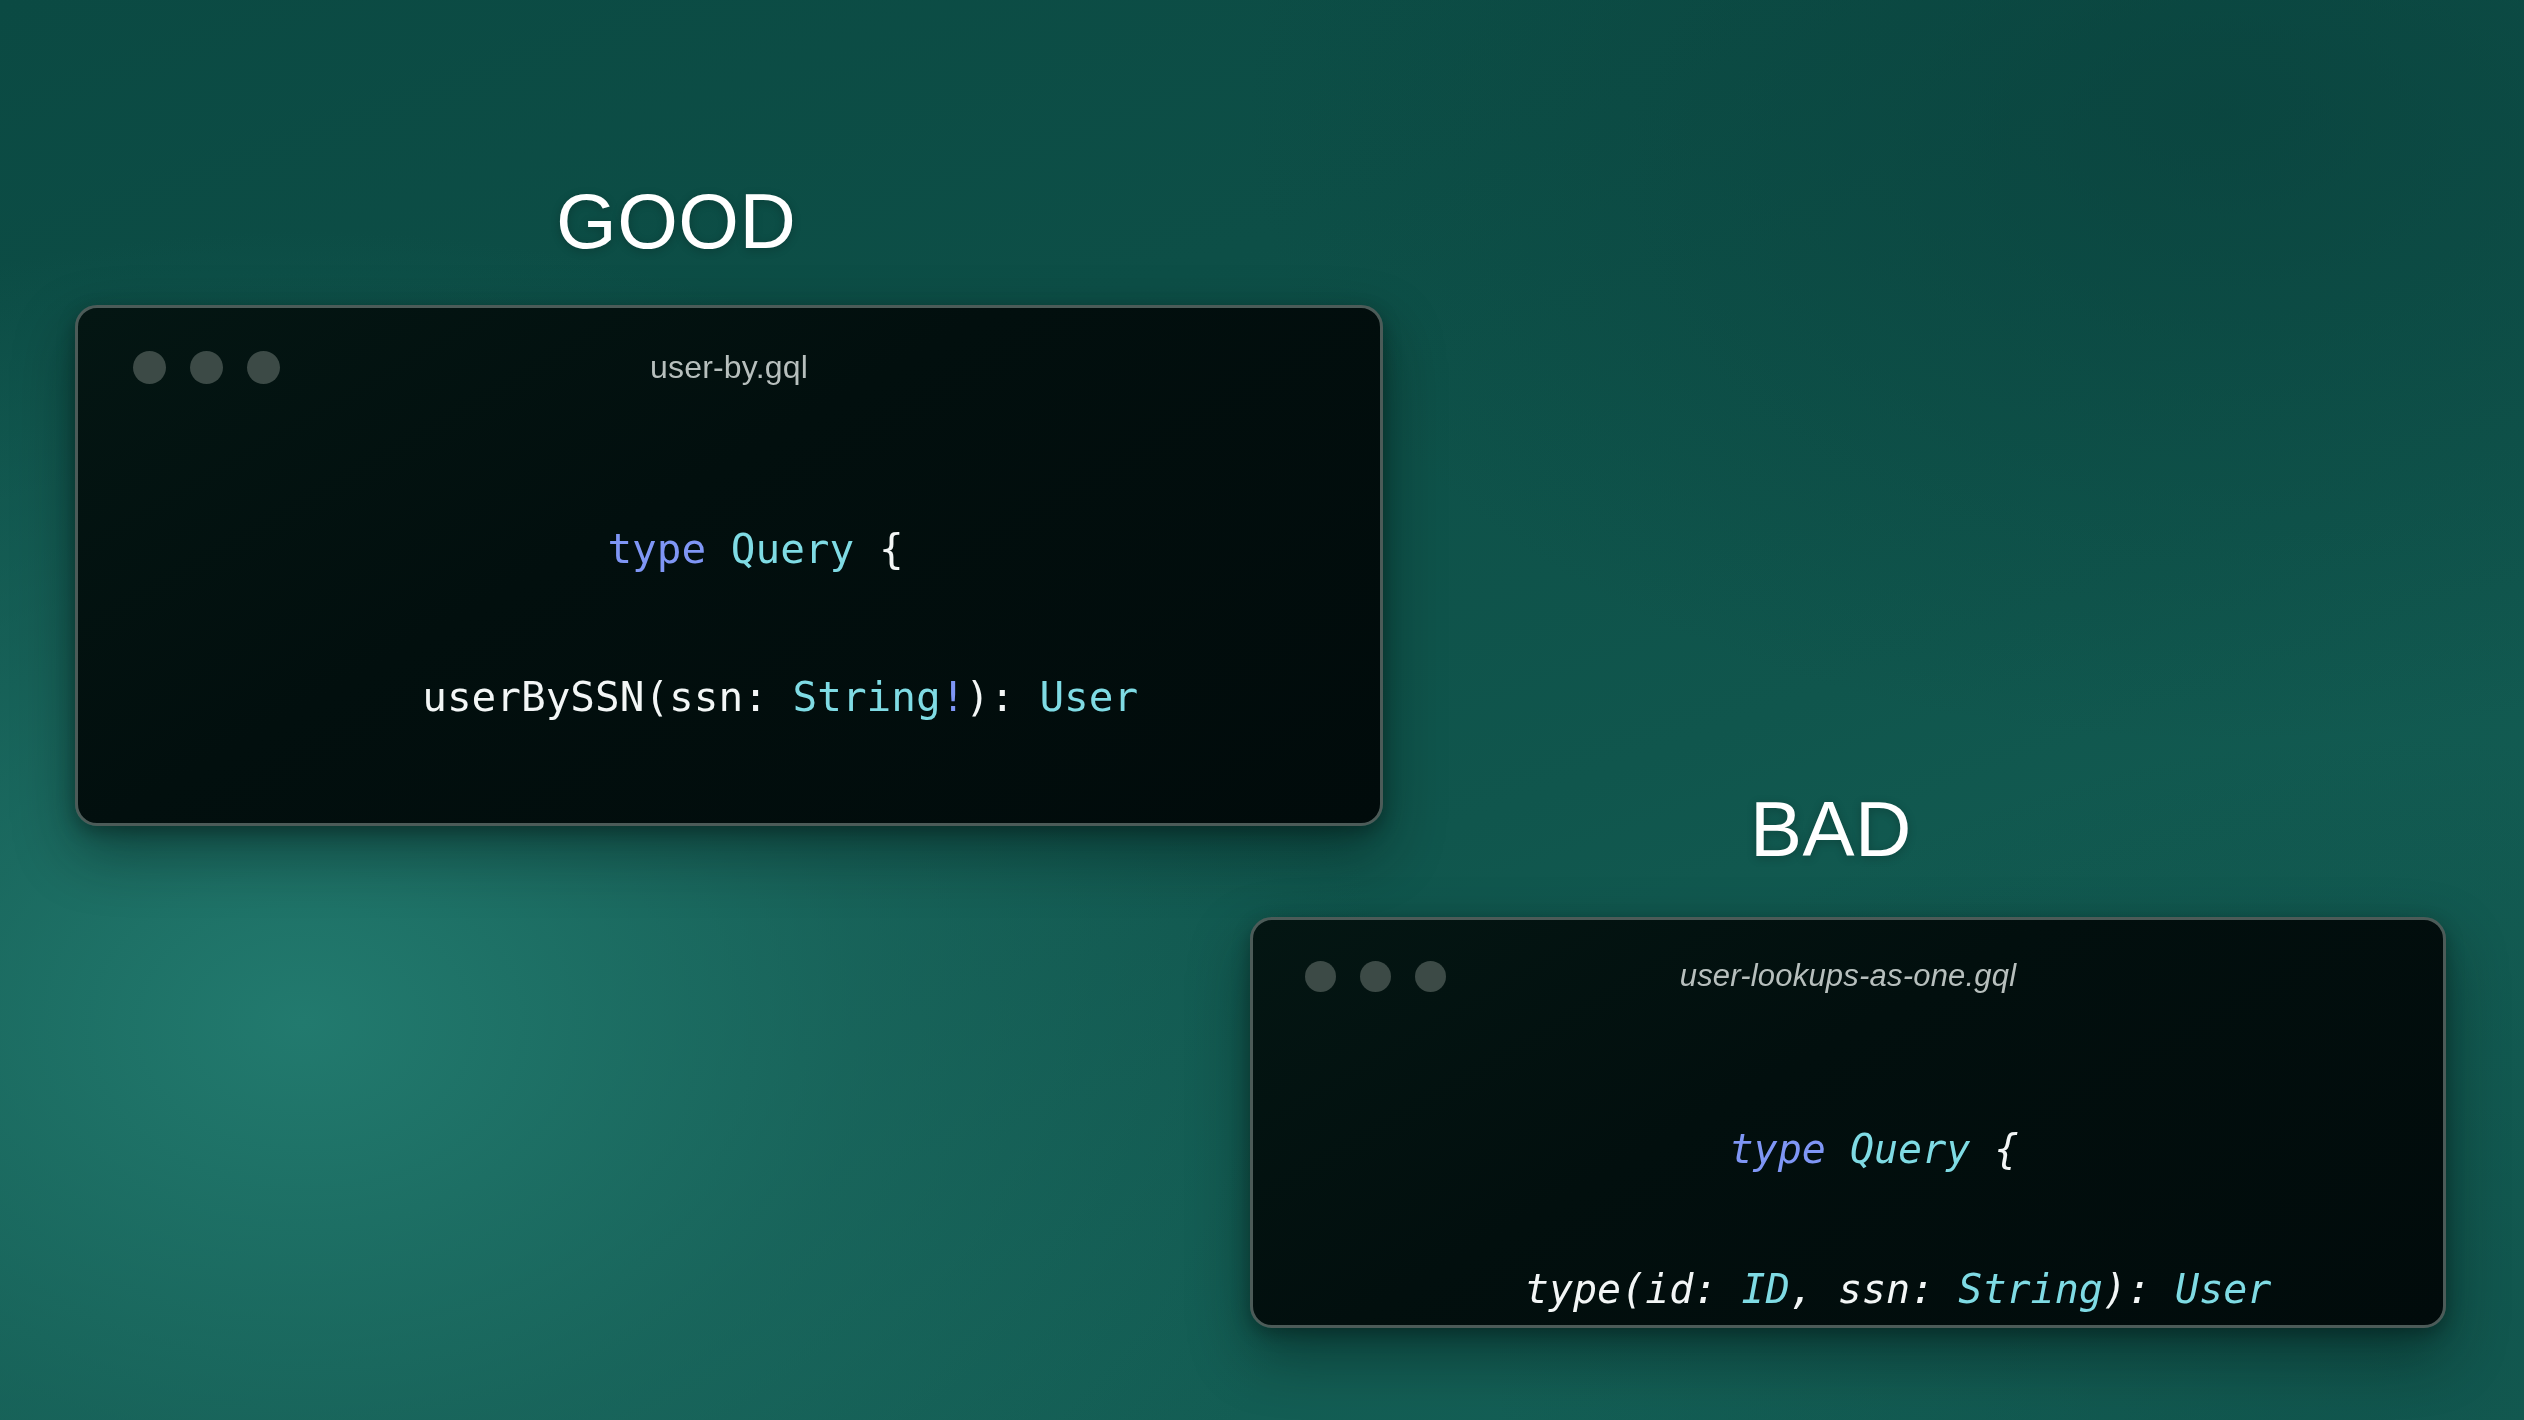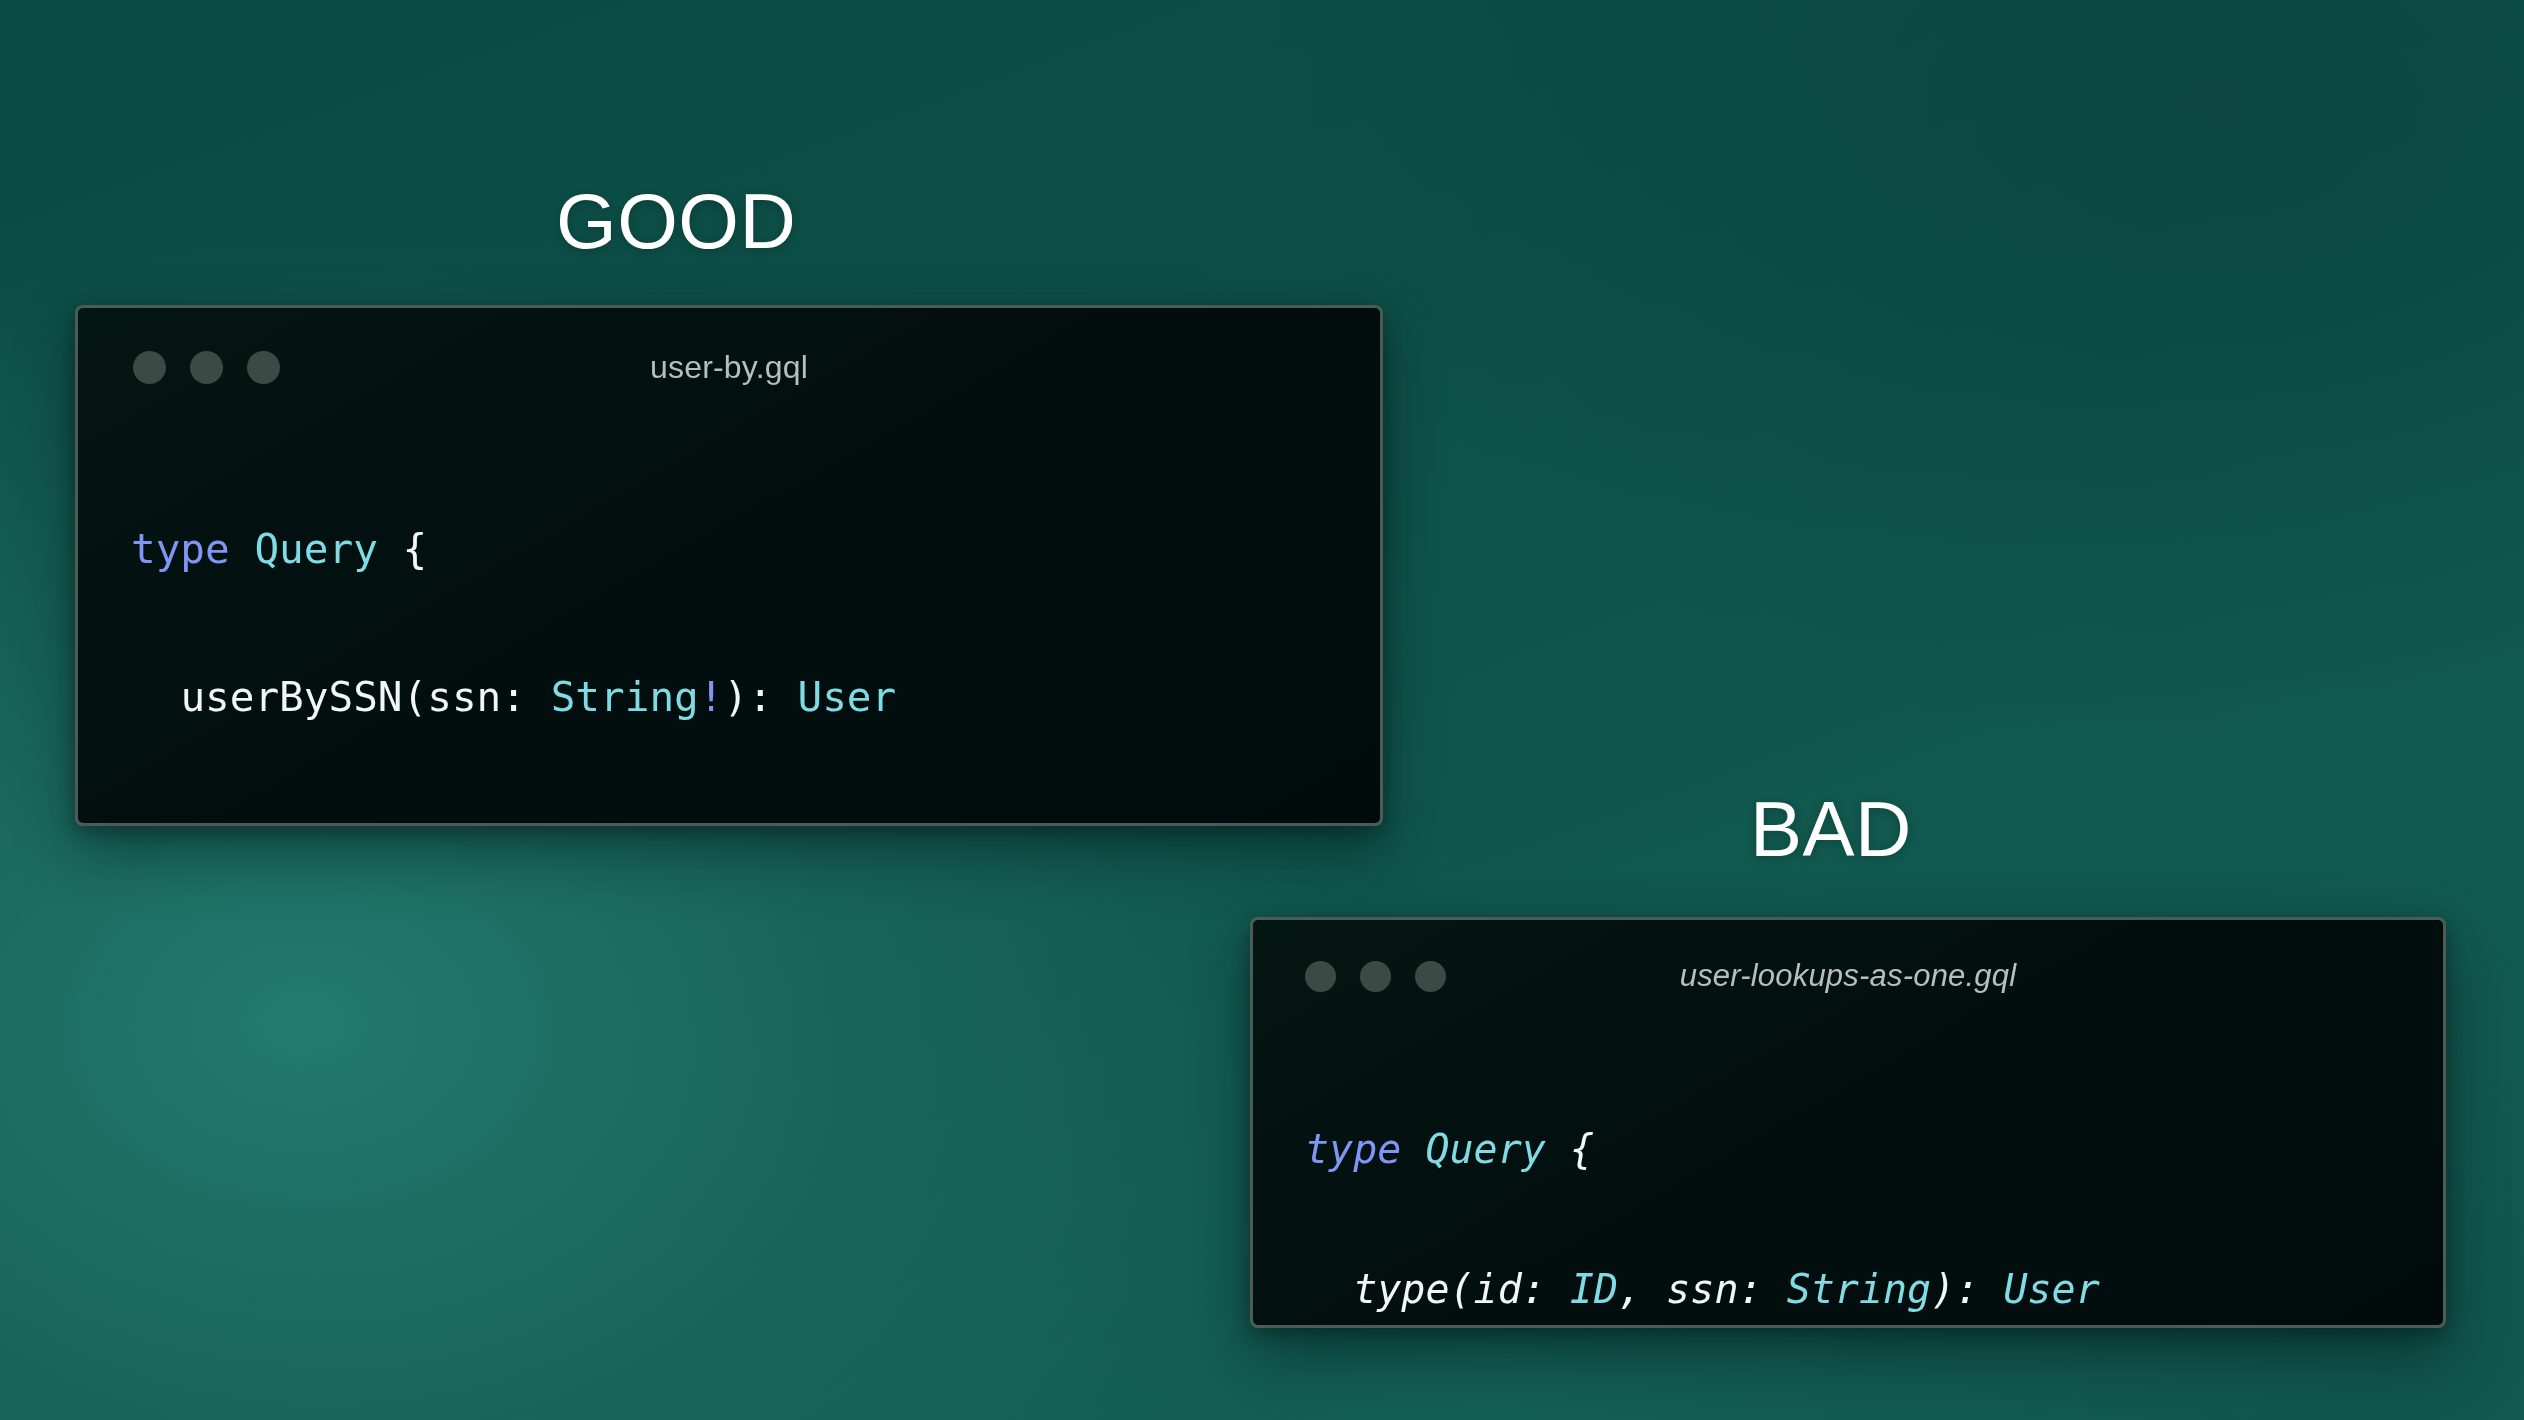--- a/index.html
+++ b/index.html
@@ -58,21 +58,21 @@
     top: 790px;
     font-size: 78px;
     text-align: right;
   }
 
   
   .code-window {
     position: absolute;
     background: linear-gradient(150deg, #041613 0%, #020f0e 42%, #010b0b 100%);
     border: 3px solid #4c5b58;
-    border-radius: 8px;
+    border-radius: 22px;
     box-shadow:
       0 26px 60px rgba(0, 20, 18, 0.45),
       0 6px 18px rgba(0, 0, 0, 0.30);
     overflow: hidden;
     box-sizing: border-box;
   }
   #window-good {
     left: 75px;
     top: 305px;
     width: 1308px;
@@ -123,20 +123,21 @@
   }
   #window-bad .filename { font-size: 31px; }
 
   .code-body {
     padding: 12px 0 0 0;
     font-family: "DejaVu Sans Mono", "Liberation Mono", monospace;
     font-size: 41px;
     line-height: 74px;
     white-space: pre;
     color: #f3f6f6;
+    text-align: center;
   }
   #window-good .code-body { padding-left: 53px; font-size: 41px; line-height: 74px; }
   #window-bad  .code-body { padding-left: 52px; font-size: 40px; line-height: 70px; }
 
   .code-line { white-space: pre; }
 
   
   .tok-keyword { color: #7f96f5; }
   .tok-type    { color: #7fdbe4; }
   .tok-plain   { color: #f3f6f6; }

